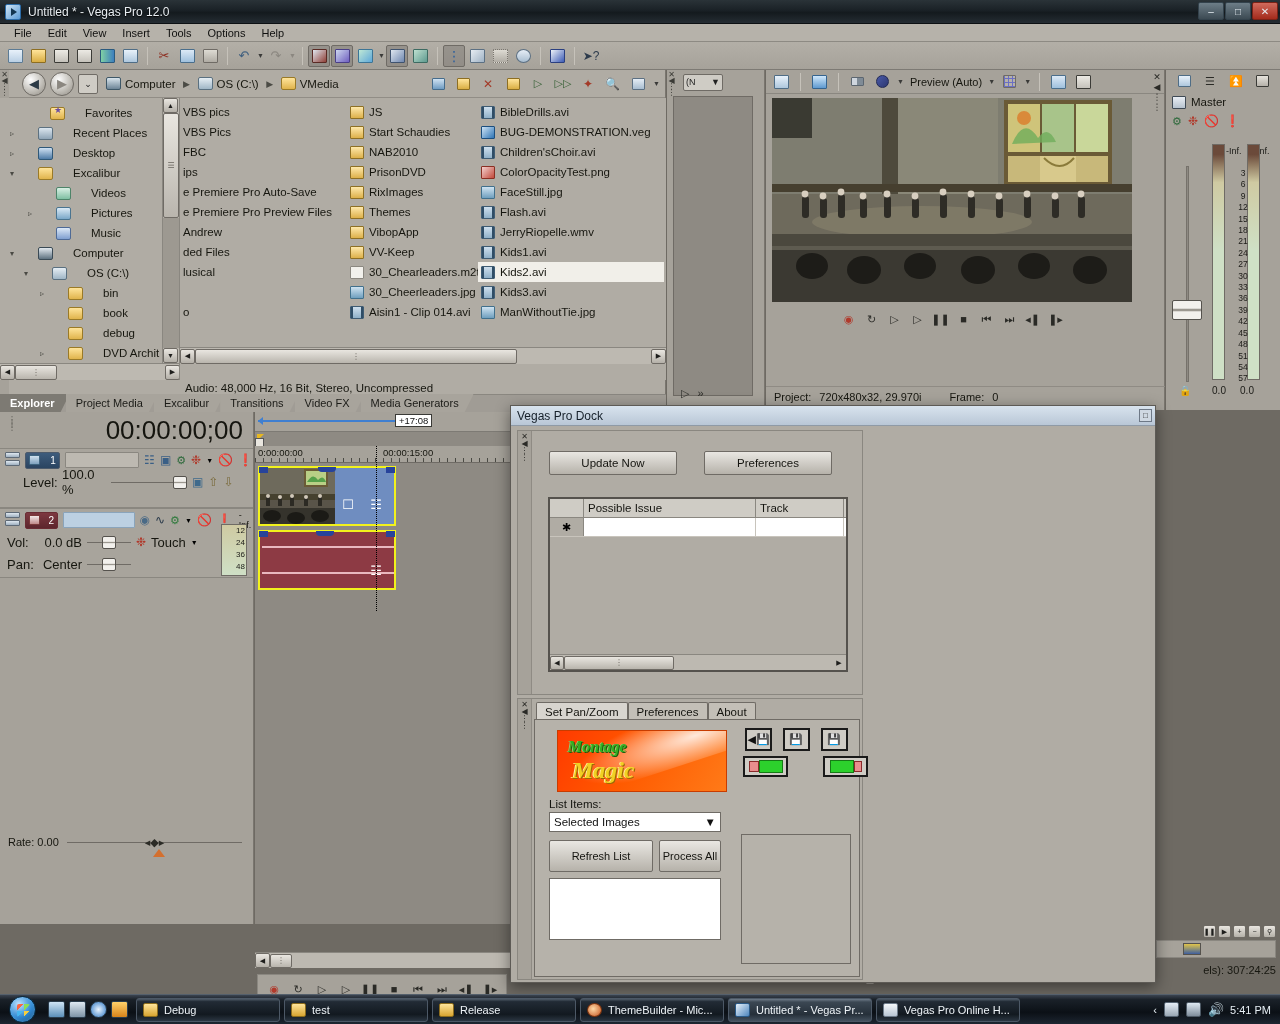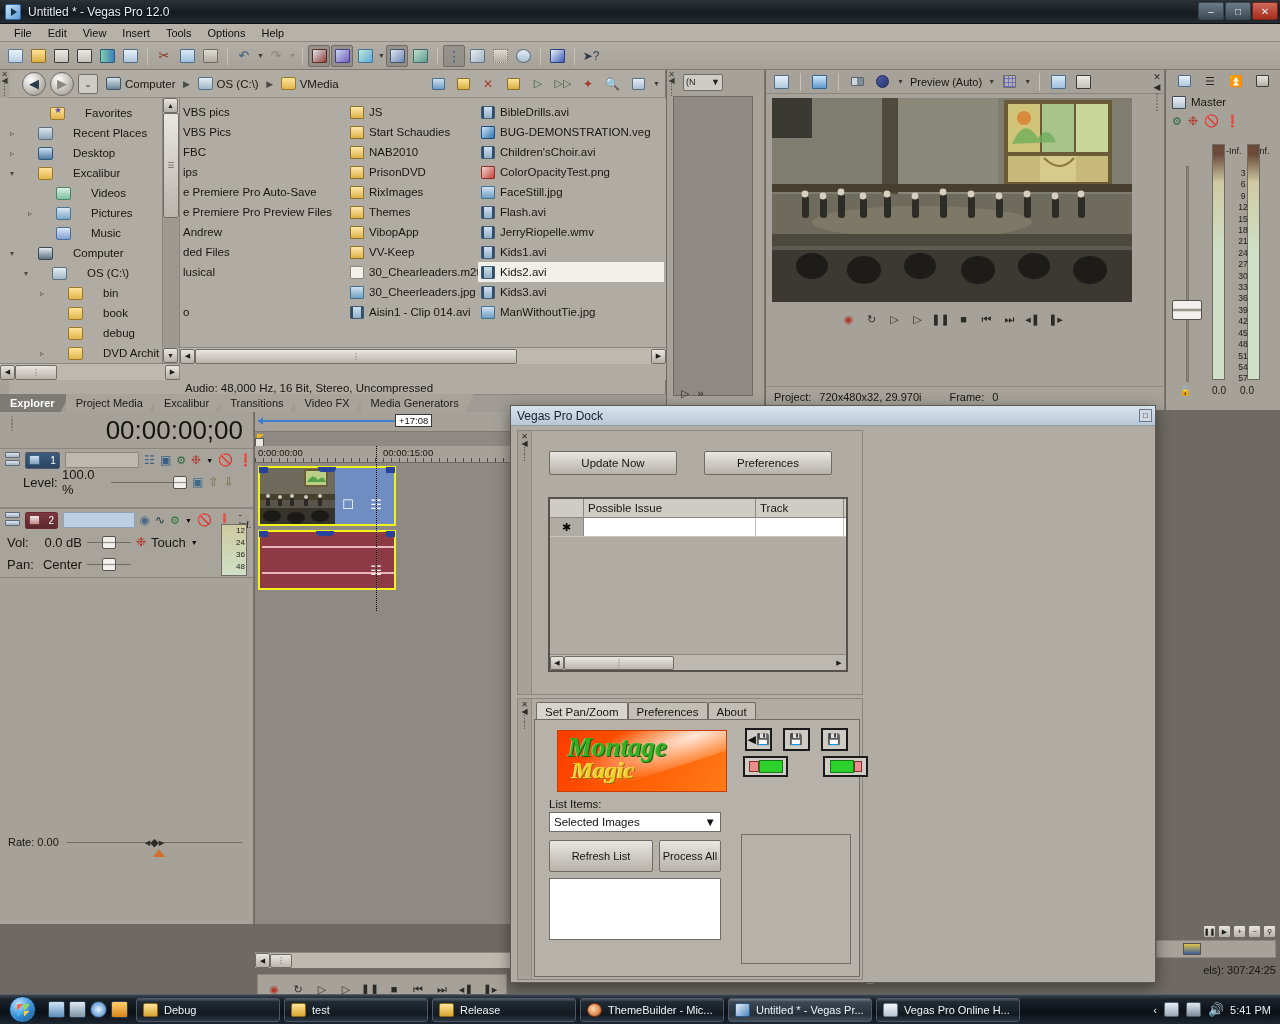--- a/index.html
+++ b/index.html
@@ -339,21 +339,21 @@
   .mm-logo{
     position:absolute;left:22px;top:10px;width:170px;height:62px;
     background:linear-gradient(120deg,#ff3a00 0%,#ff5a00 45%,#ff7a18 100%);
     border:1px solid #c83c00;overflow:hidden;
   }
   .mm-logo .shine{
     position:absolute;left:-10px;top:-18px;width:210px;height:60px;transform:rotate(-18deg);
     background:radial-gradient(ellipse at 70% 60%, rgba(255,255,255,.85), rgba(255,255,255,0) 60%);
   }
   .mm-logo .w1{
-    position:absolute;left:10px;top:4px;width:150px;font-size:27px;line-height:24px;color:#35b021;
+    position:absolute;left:10px;top:4px;width:150px;font-size:16px;line-height:24px;color:#35b021;
     font-family:"Liberation Serif",serif;font-weight:bold;font-style:italic;
     text-shadow:1px 1px 0 #1a5c10, -1px 0 0 #8bd27a;
   }
   .mm-logo .w2{
     position:absolute;left:14px;top:26px;width:150px;font-size:24px;line-height:26px;color:#f2d022;
     font-family:"Liberation Serif",serif;font-weight:bold;font-style:italic;
     text-shadow:1px 1px 0 #9a6b06, -1px 0 0 #ffeea0;
   }
   .mm-lbl{ position:absolute;left:14px;top:78px;font-size:11.5px;color:#14140f;}
   .mm-combo{

